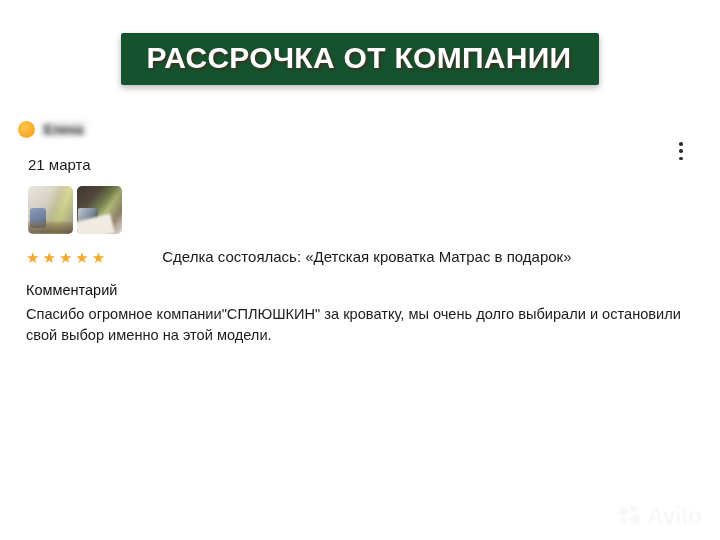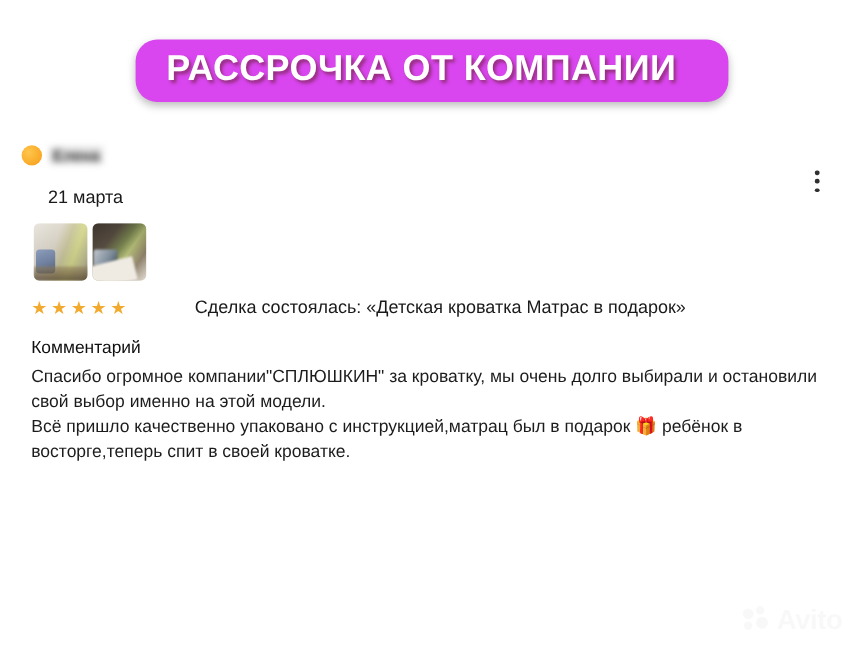--- a/index.html
+++ b/index.html
@@ -20,23 +20,23 @@
   
   .promo-banner-wrap {
     position: absolute;
     left: 0;
     top: 33px;
     width: 720px;
     display: flex;
     justify-content: center;
   }
   .promo-banner {
-    background: #d946ef;
-    border-radius: 18px;
-    padding: 9px 44px 11px 26px;
+    background: #14532d;
+    border-radius: 2px;
+    padding: 9px 28px 11px 26px;
     box-shadow: 0 3px 7px rgba(0,0,0,0.28);
     display: inline-block;
   }
   .promo-banner-text {
     color: #ffffff;
     font-size: 30px;
     font-weight: bold;
     letter-spacing: 0.3px;
     line-height: 1.08;
     white-space: nowrap;
@@ -97,21 +97,21 @@
   }
   .kebab-menu span {
     display: block;
     width: 3.5px;
     height: 3.5px;
     border-radius: 50%;
     background: #2f2f2f;
   }
 
   .review-date {
-    margin: 8px 0 0 40px;
+    margin: 8px 0 0 28px;
     font-size: 15px;
     color: #1a1a1a;
     line-height: 1.2;
   }
 
   
   .photo-strip {
     margin: 12px 0 0 28px;
     display: flex;
     gap: 4px;
@@ -288,21 +288,20 @@
       <span class="star">★</span>
       <span class="star">★</span>
     </div>
     <div class="deal-text">Сделка состоялась: «Детская кроватка Матрас в подарок»</div>
   </div>
 
   <div class="comment-title">Комментарий</div>
 
   <div class="comment-body">
     <p>Спасибо огромное компании"СПЛЮШКИН" за кроватку, мы очень долго выбирали и остановили свой выбор именно на этой модели.</p>
-    <p>Всё пришло качественно упаковано с инструкцией,матрац был в подарок 🎁 ребёнок в восторге,теперь спит в своей кроватке.</p>
   </div>
 </div>
 
 <div class="avito-watermark">
   <span class="avito-logo">
     <i class="c1"></i>
       <i class="c2"></i>
       <i class="c3"></i>
       <i class="c4"></i>
   </span>

